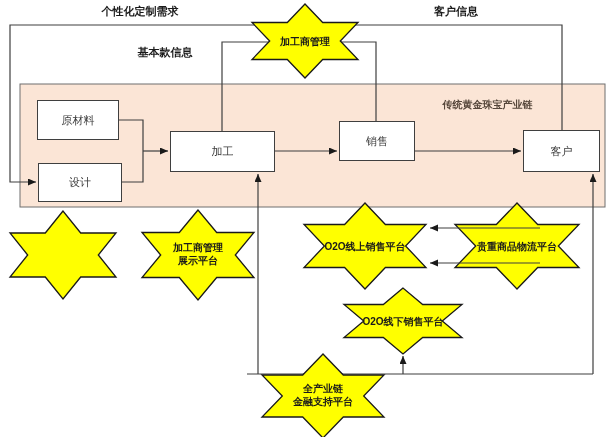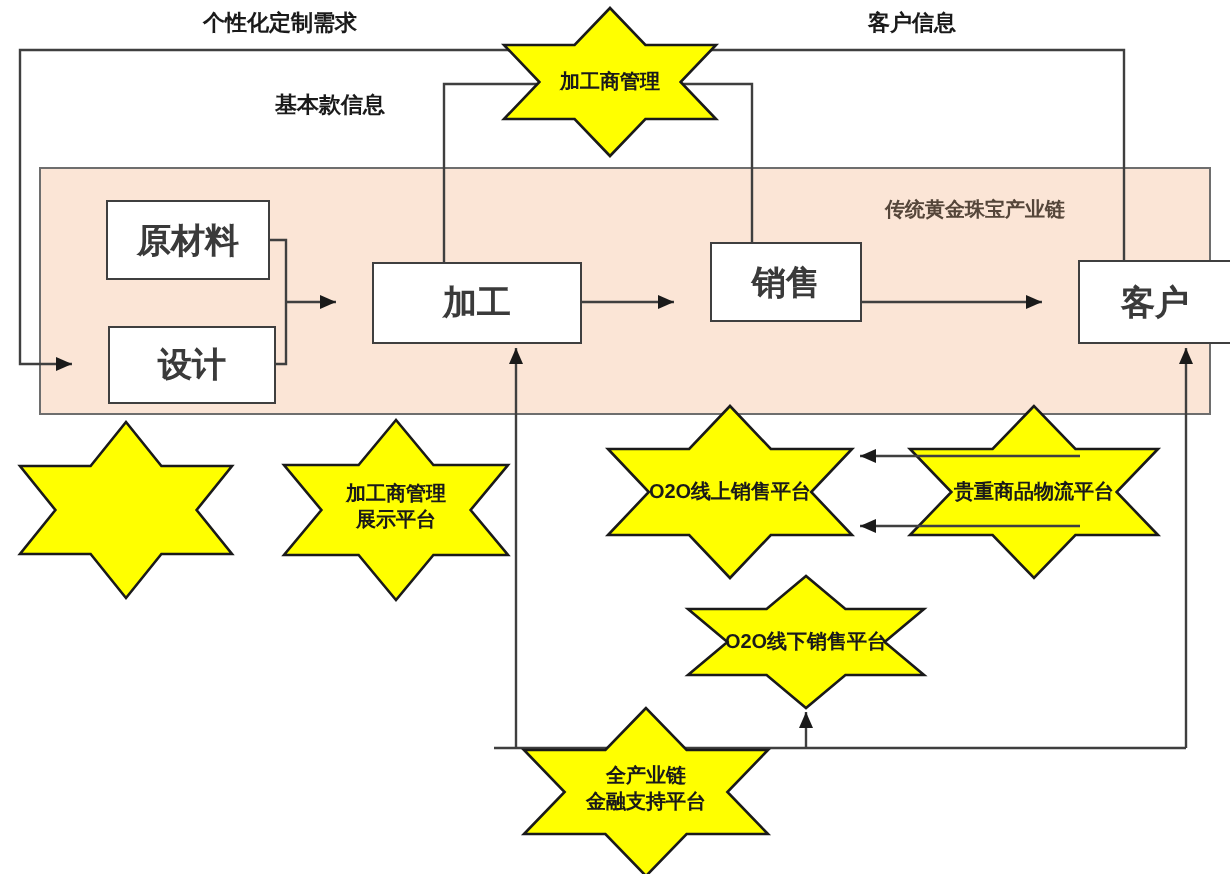--- a/index.html
+++ b/index.html
@@ -12,23 +12,22 @@
     position:absolute;display:flex;align-items:center;justify-content:center;
     font-size:11px;font-weight:bold;color:#1a1a1a;white-space:nowrap;
   }
   .chain-title{
     position:absolute;display:flex;align-items:center;justify-content:center;
     font-size:10px;font-weight:bold;color:#55463a;white-space:nowrap;text-align:right;
   }
   .proc-box{
     position:absolute;background:#ffffff;border:1px solid #3f3f3f;
     display:flex;align-items:center;justify-content:center;
-    font-size:17px;font-weight:bold;color:#3a3a3a;white-space:nowrap;
+    font-size:11px;font-weight:normal;color:#3a3a3a;white-space:nowrap;
     box-sizing:border-box;
-    margin-left:16px;
   }
   .star-label{
     position:absolute;display:flex;flex-direction:column;align-items:center;justify-content:center;
     font-size:10px;font-weight:bold;color:#1a1a1a;line-height:13px;white-space:nowrap;
     text-align:center;
   }
   .connector{fill:none;stroke:#3f3f3f;stroke-width:1.2;}
   .star{stroke:#1a1a1a;stroke-width:1.3;}
   .chain-rect{stroke:#6e6e6e;stroke-width:1;}
 </style>

